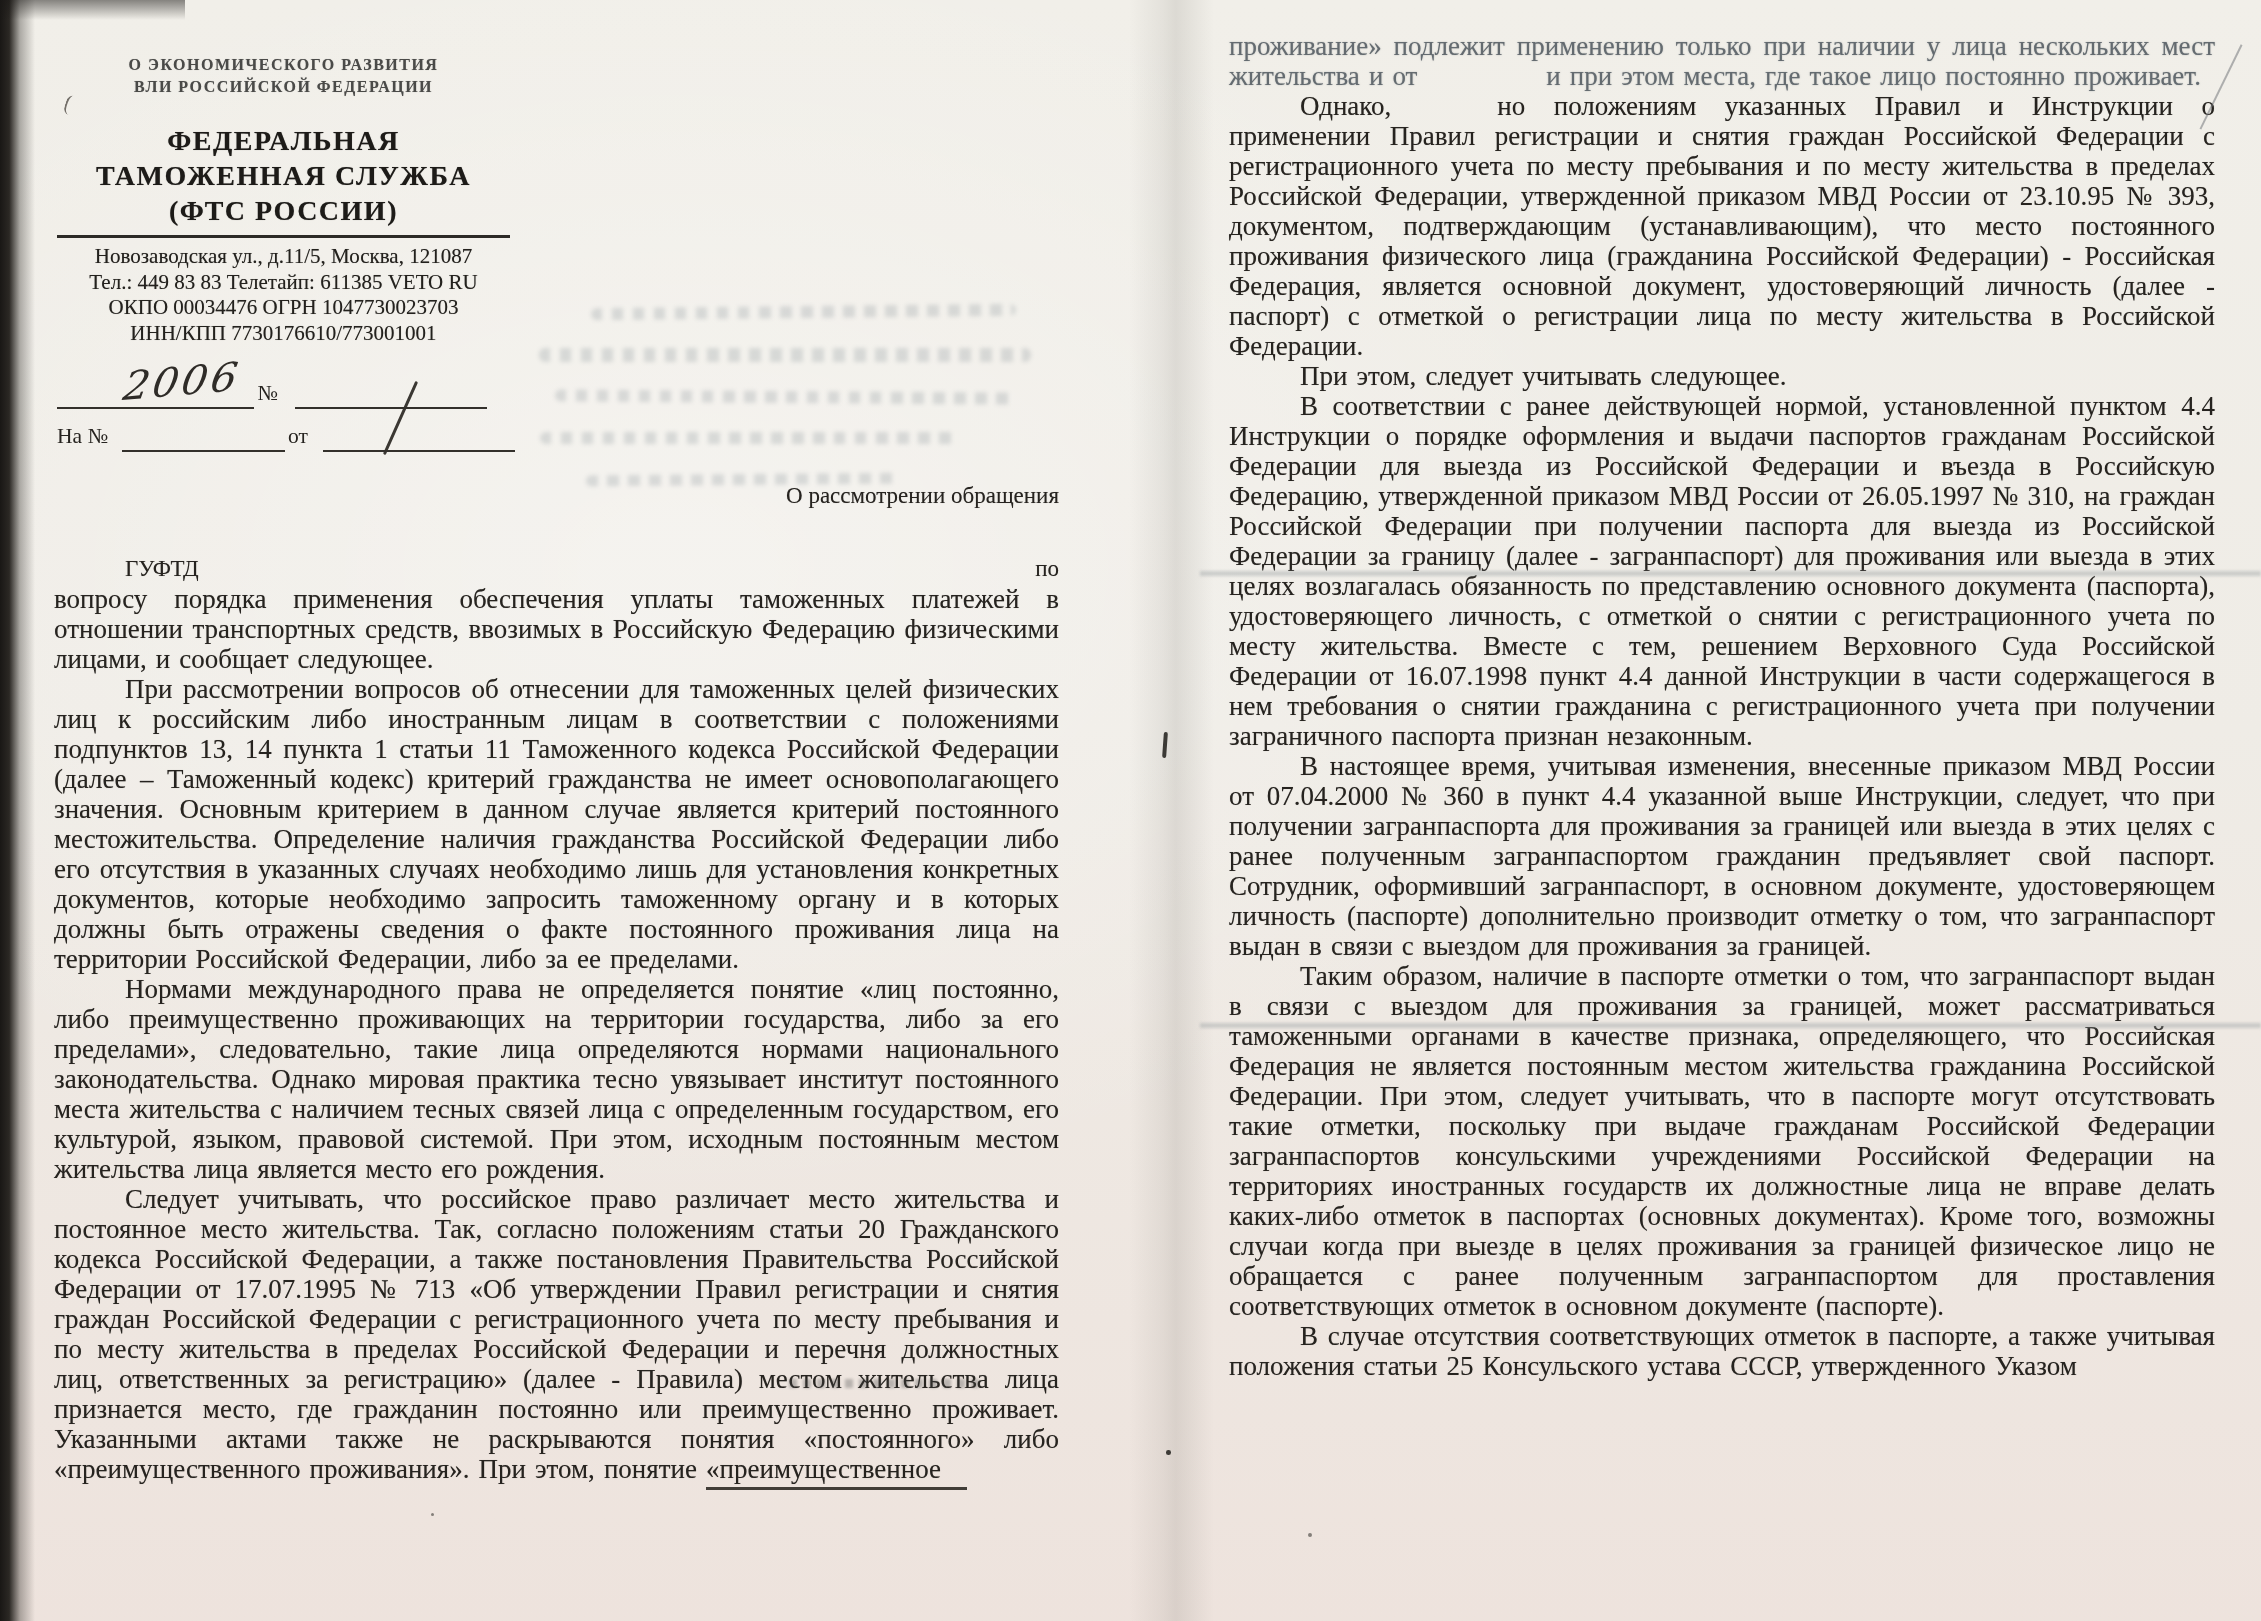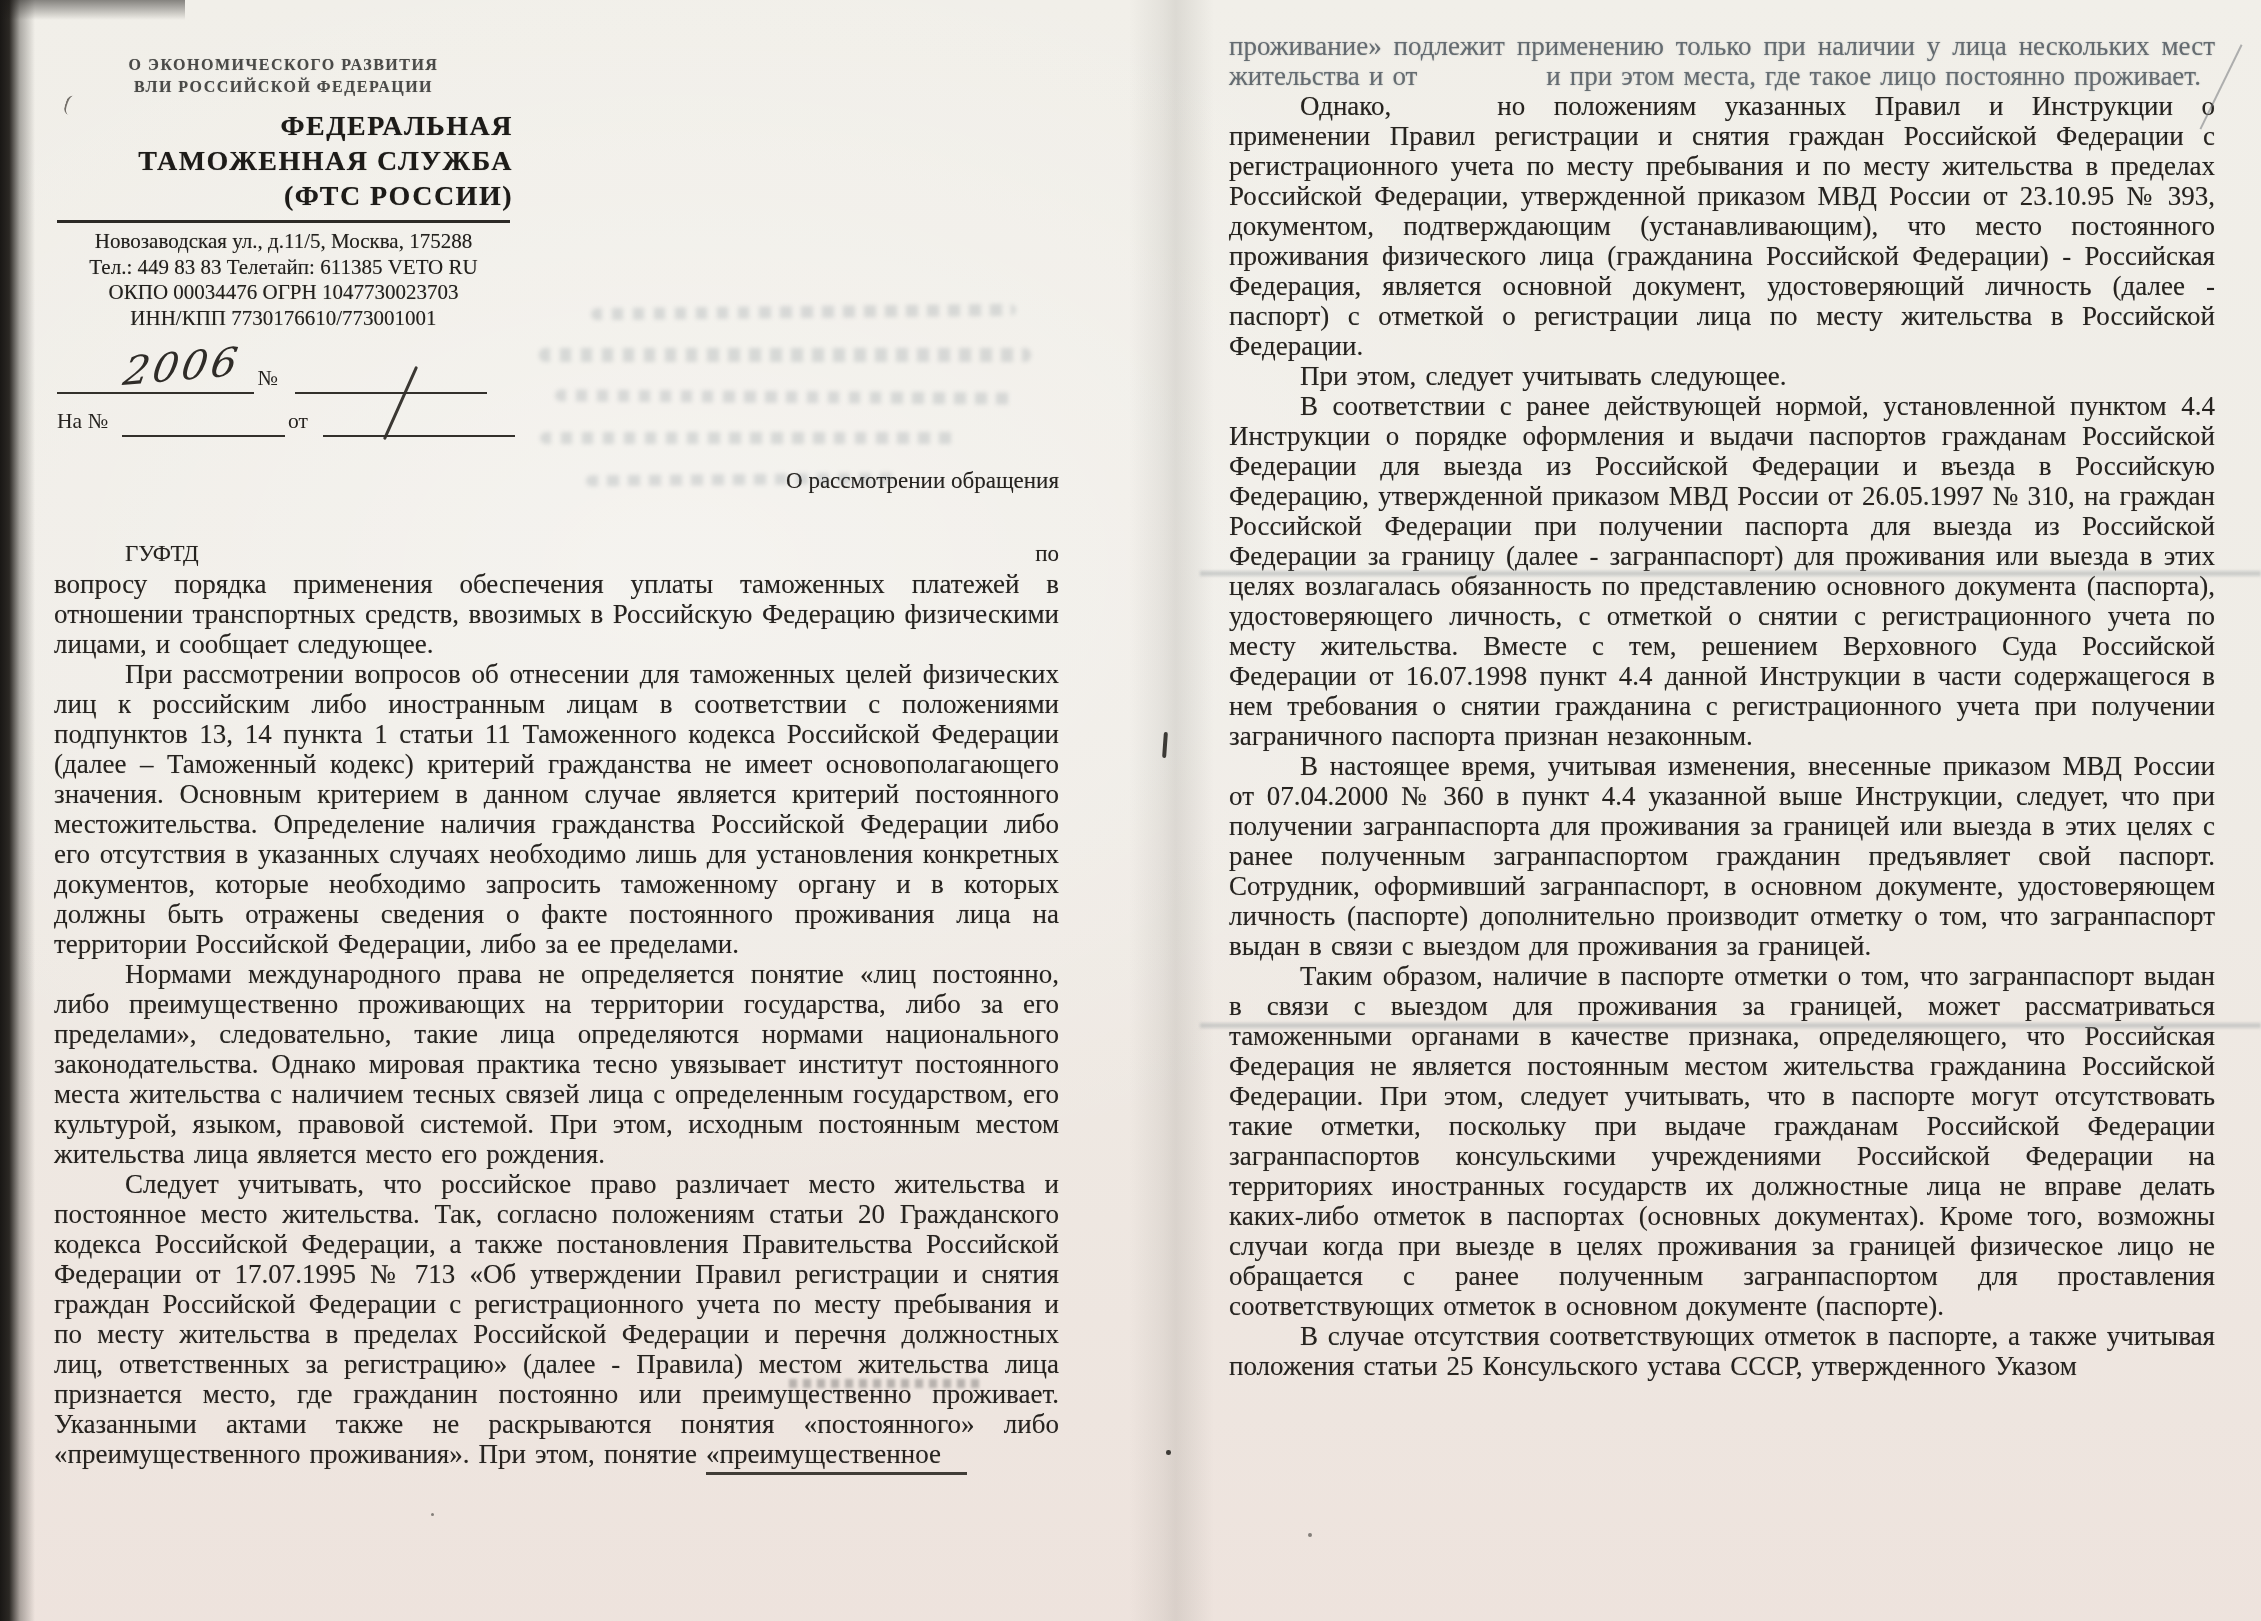--- a/index.html
+++ b/index.html
@@ -25,21 +25,21 @@
 
   .page{position:absolute;}
   .page-left{left:54px;top:21.5px;width:1005px;}
   .page-right{left:1229px;top:31px;width:986px;}
 
   
   .letterhead{width:459px;text-align:center;position:relative;}
   .ministry{font-size:16px;line-height:22px;letter-spacing:1.5px;color:#4a4a48;
     font-weight:bold;padding-top:32px;text-shadow:0 0 0.8px rgba(70,70,70,.4);}
   .org{font-size:28px;line-height:35px;font-weight:bold;color:#1d1b18;
-    letter-spacing:1.5px;margin-top:10px;text-shadow:0 0 0.8px rgba(0,0,0,.45);text-align:right;}
+    letter-spacing:1.5px;margin-top:25px;text-shadow:0 0 0.8px rgba(0,0,0,.45);}
   .lh-rule{height:0;border-bottom:3.1px solid #2c2a26;margin:7.7px 3.1px 6.2px 3.1px;}
   .addr{font-size:21px;line-height:25.4px;color:#23211d;text-shadow:0 0 0.8px rgba(0,0,0,.35);}
   .pen-mark{position:absolute;left:10.8px;top:74px;width:14px;height:20px;
     border-left:2.3px solid #55504a;transform:rotate(18deg);border-radius:40%;opacity:.8;}
 
   
   .refblock{position:relative;width:492px;margin-top:20px;font-size:21.5px;}
   .refrow{display:flex;align-items:flex-end;height:43px;}
   .refline{border-bottom:2.3px solid #33302b;position:relative;}
   .l-year{width:197px;margin-left:3.1px;}
@@ -104,21 +104,21 @@
         <div>О ЭКОНОМИЧЕСКОГО РАЗВИТИЯ</div>
         <div>ВЛИ РОССИЙСКОЙ ФЕДЕРАЦИИ</div>
       </div>
       <div class="org">
         <div>ФЕДЕРАЛЬНАЯ</div>
         <div>ТАМОЖЕННАЯ СЛУЖБА</div>
         <div>(ФТС РОССИИ)</div>
       </div>
       <div class="lh-rule"></div>
       <div class="addr">
-        <div>Новозаводская ул., д.11/5, Москва, 175288</div>
+        <div>Новозаводская ул., д.11/5, Москва, 121087</div>
         <div>Тел.: 449 83 83  Телетайп: 611385 VETO RU</div>
         <div>ОКПО 00034476   ОГРН 1047730023703</div>
         <div>ИНН/КПП 7730176610/773001001</div>
       </div>
     </div>
 
     <div class="refblock">
       <div class="pen-slash"></div>
       <div class="refrow">
         <span class="refline l-year">

